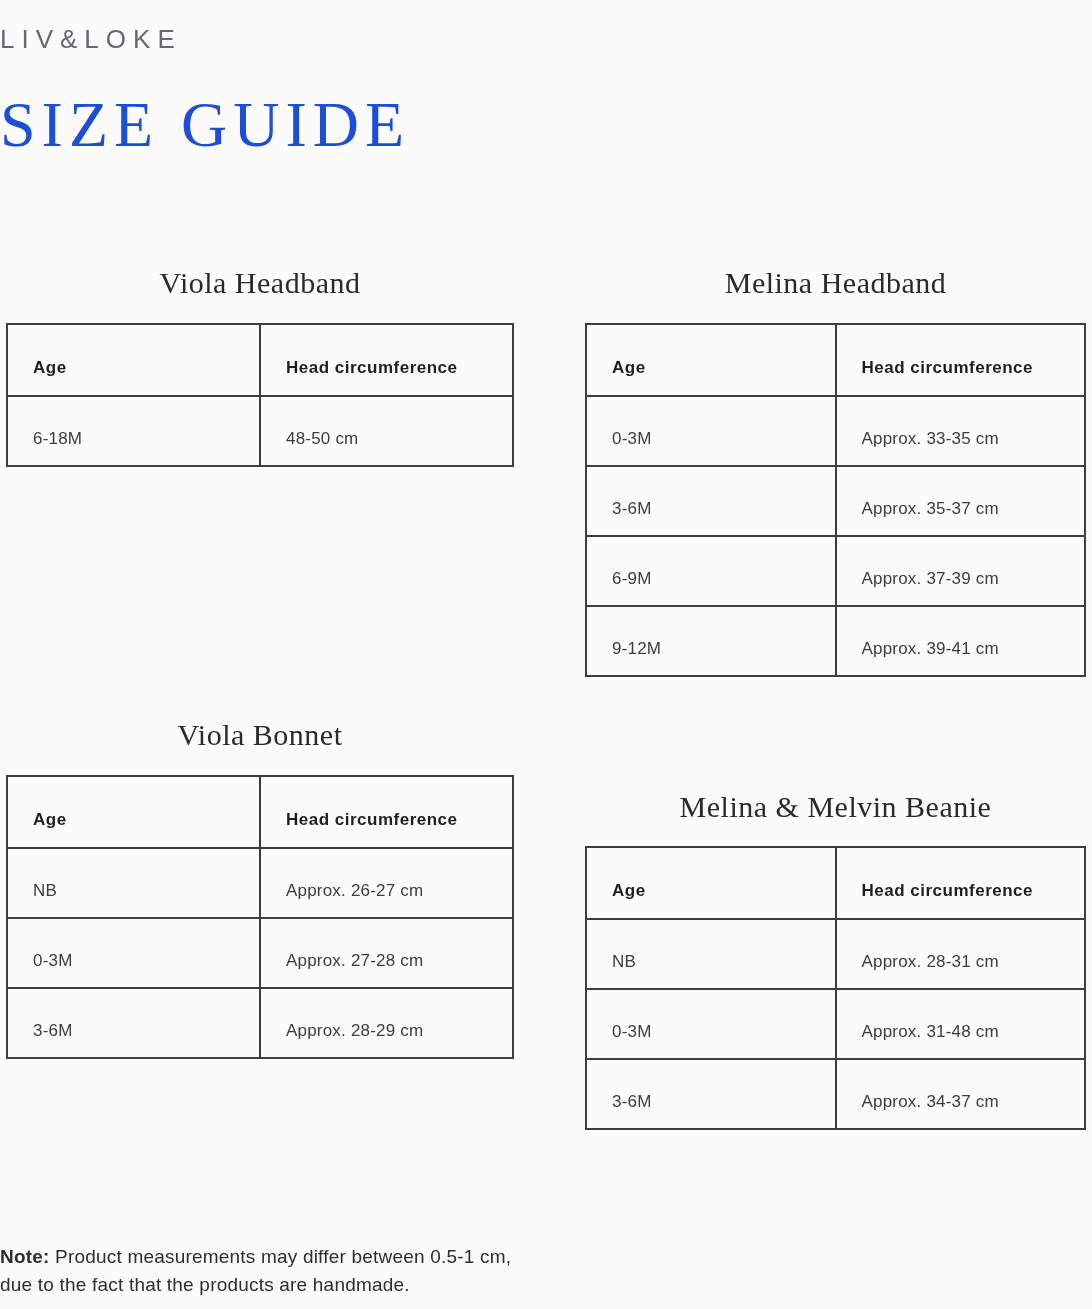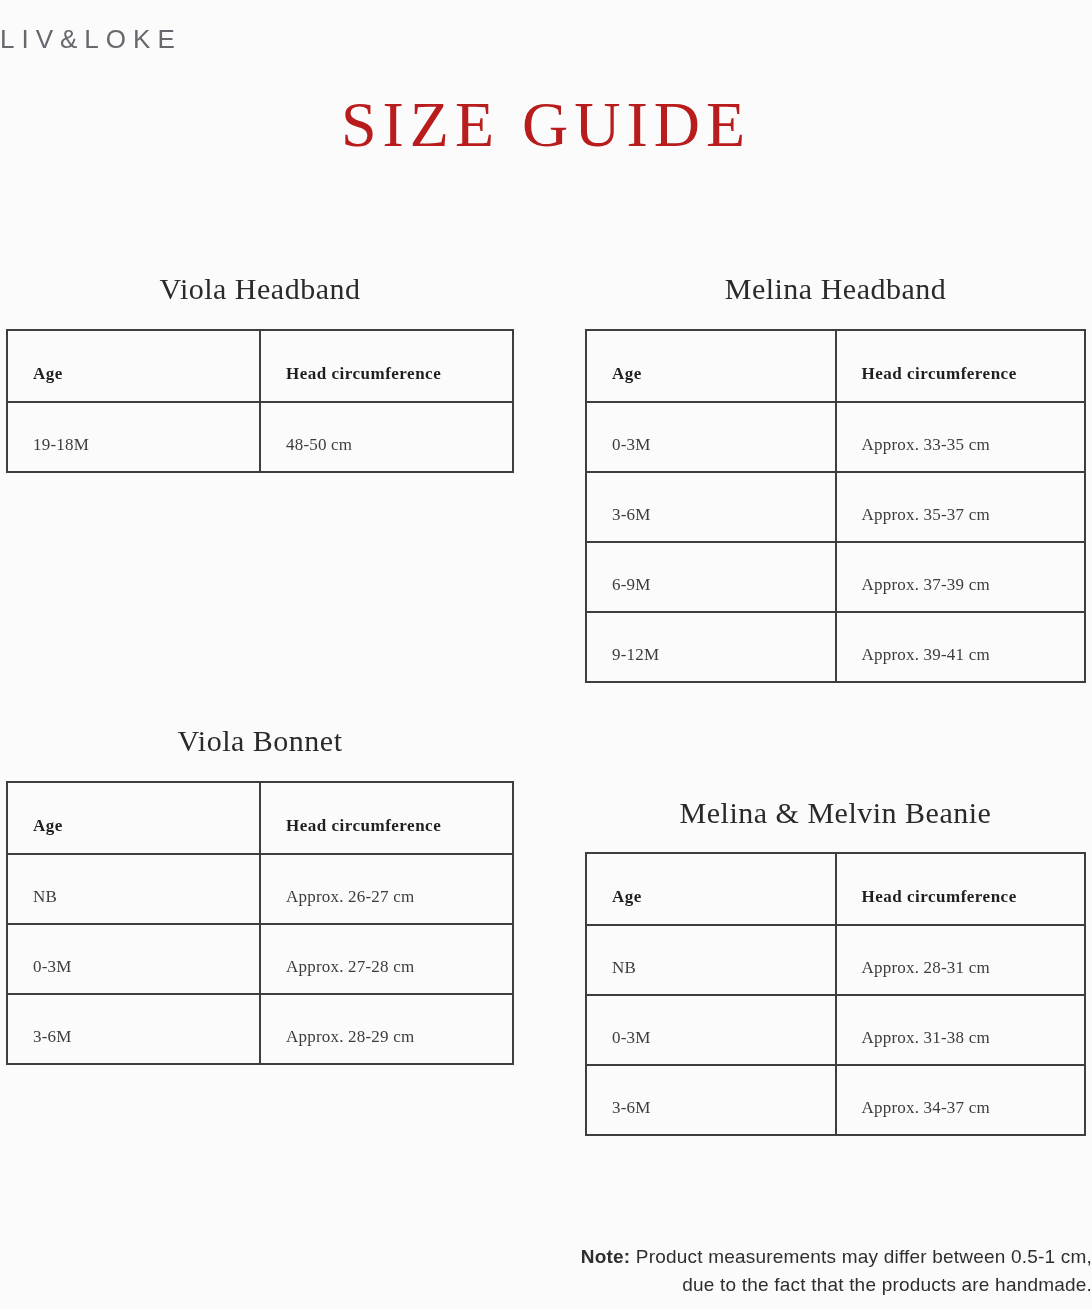--- a/index.html
+++ b/index.html
@@ -31,29 +31,28 @@
     font-size: 26px;
     font-weight: 400;
     letter-spacing: 7px;
     color: var(--logo-gray);
   }
   .page-title {
     position: absolute;
     top: 88px;
     left: 0;
     width: 100%;
-    text-align: center;
     font-family: "Liberation Serif", serif;
     font-weight: 500;
     font-size: 64px;
     letter-spacing: 6px;
-    color: #b91c1c;
+    color: #1d4ed8;
     white-space: nowrap;
   }
-  .section { position: absolute; margin-top: 6px; }
+  .section { position: absolute; }
   .section h2 {
     font-family: "Liberation Serif", serif;
     font-weight: 500;
     font-size: 30px;
     letter-spacing: 0.5px;
     color: #2a2a2a;
     text-align: center;
     white-space: nowrap;
   }
   .section .tbl-wrap { position: absolute; left: 0; }
@@ -62,36 +61,35 @@
     table-layout: fixed;
     background: transparent;
   }
   th, td {
     border: 2px solid var(--border);
     text-align: left;
     padding: 16px 0 0 25px;
     vertical-align: middle;
     font-size: 17px;
     letter-spacing: 0.2px;
-    font-family: Liberation Serif, serif;
   }
   th {
     font-weight: bold;
     color: #1f1f1f;
     letter-spacing: 0.5px;
   }
   td { color: var(--cell-ink); }
   tr.hdr { height: 72px; }
   tr.row { height: 70px; }
   .note {
     position: absolute;
     top: 1243px;
     left: 0;
     width: 100%;
-    text-align: right;
+    text-align: left;
     font-size: 19px;
     line-height: 28px;
     color: #2e2e2e;
     letter-spacing: 0.2px;
   }
   .note .note-label { font-weight: bold; }
 
   
   #sec-viola  { left: 6px;   top: 266px; width: 508px; }
   #sec-viola  .tbl-wrap { top: 57px; }
@@ -119,21 +117,21 @@
     <div class="tbl-wrap">
       <table>
         <thead>
           <tr class="hdr">
             <th class="col-age">Age</th>
             <th>Head circumference</th>
           </tr>
         </thead>
         <tbody>
             <tr class="row">
-              <td class="col-age">19-18M</td>
+              <td class="col-age">6-18M</td>
               <td class="col-circ">48-50 cm</td>
             </tr>
           </tbody>
       </table>
     </div>
   </section>
 
   <section class="section" id="sec-melina">
     <h2>Melina Headband</h2>
     <div class="tbl-wrap">
@@ -204,21 +202,21 @@
             <th>Head circumference</th>
           </tr>
         </thead>
         <tbody>
             <tr class="row">
               <td class="col-age">NB</td>
               <td class="col-circ">Approx. 28-31 cm</td>
             </tr>
             <tr class="row">
               <td class="col-age">0-3M</td>
-              <td class="col-circ">Approx. 31-38 cm</td>
+              <td class="col-circ">Approx. 31-48 cm</td>
             </tr>
             <tr class="row">
               <td class="col-age">3-6M</td>
               <td class="col-circ">Approx. 34-37 cm</td>
             </tr>
           </tbody>
       </table>
     </div>
   </section>
 

